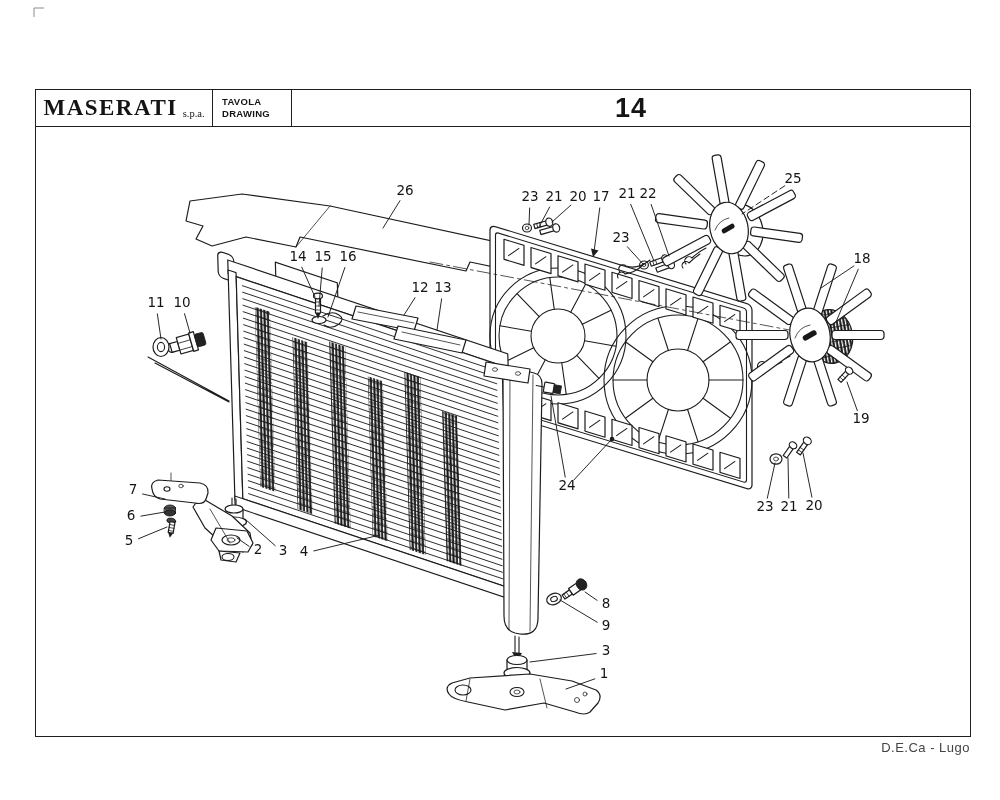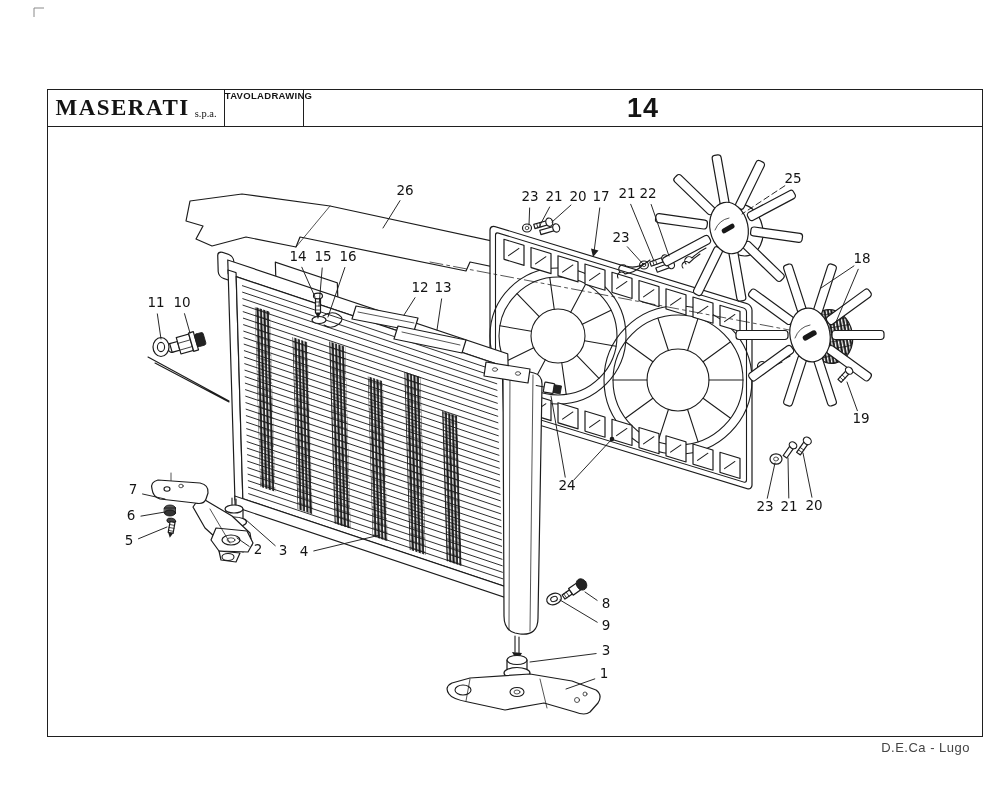--- a/index.html
+++ b/index.html
@@ -1,30 +1,30 @@
 <!DOCTYPE html>
 <html><head>
 <meta charset="utf-8">
 <style>
   html,body{margin:0;padding:0}
   body{width:1000px;height:800px;position:relative;background:#ffffff;overflow:hidden;
        font-family:"Liberation Sans",sans-serif;}
-  .frame{position:absolute;left:47px;top:89px;width:936px;height:648px;
+  .frame{position:absolute;left:35px;top:89px;width:936px;height:648px;
          border:1.6px solid #1f1f1f;box-sizing:border-box;z-index:2;pointer-events:none}
   .hdr{display:flex;height:37px;border-bottom:1.6px solid #1f1f1f;box-sizing:border-box}
   .cell{border-right:1.6px solid #1f1f1f;box-sizing:border-box;display:flex;
         align-items:center;justify-content:center;color:#141414}
   .brand-cell{width:177px}
   .brand{font-family:"Liberation Serif",serif;font-weight:700;font-size:23px;letter-spacing:1.5px}
   .brand-suffix{font-family:"Liberation Serif",serif;font-weight:400;font-size:10.5px;
                 margin:10px 0 0 5px}
   .title-it{width:321px}
   .title-en{width:291px}
   .title-it,.title-en{font-weight:700;font-size:10.5px;letter-spacing:.25px;text-align:center}
-  .tavola{width:79px;flex-direction:row;align-items:flex-start;justify-content:center;
+  .tavola{width:79px;flex-direction:column;align-items:flex-start;justify-content:center;
           padding-left:9px;font-weight:700;font-size:9.5px;line-height:1.3;letter-spacing:.3px}
   .num{flex:1;border-right:none;font-weight:700;font-size:27px;letter-spacing:1px}
   .credit{position:absolute;top:740px;right:30px;font-size:13px;color:#444;
           letter-spacing:.5px;z-index:2}
   svg#art{position:absolute;left:0;top:0;z-index:1}
   .wl{fill:#ffffff;stroke:#1c1c1c;stroke-width:1.2}
   .nf{fill:none;stroke:#1c1c1c;stroke-width:1.1}
   .th{stroke-width:.75}
   .dk{fill:#222;stroke:#1c1c1c;stroke-width:.8}
   #callouts text{font:13.5px "DejaVu Sans",sans-serif;fill:#141414}

